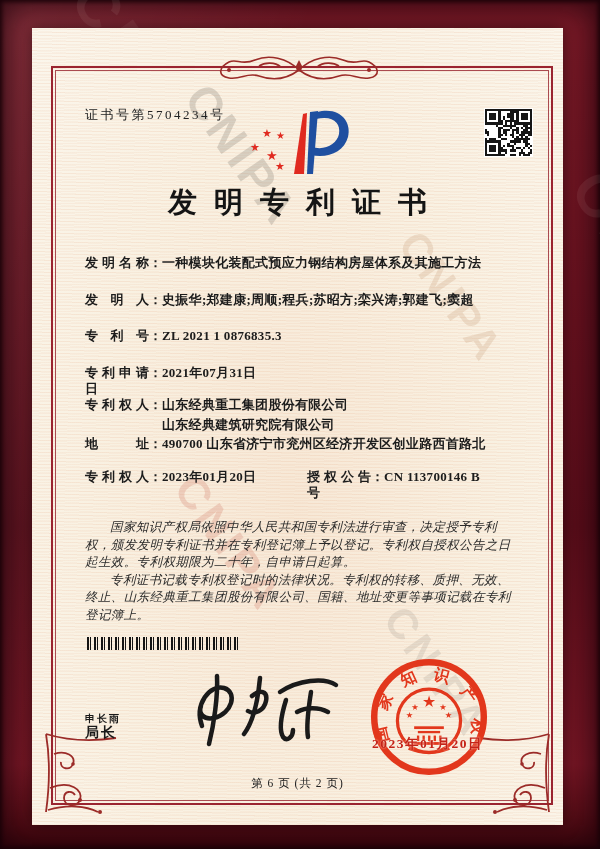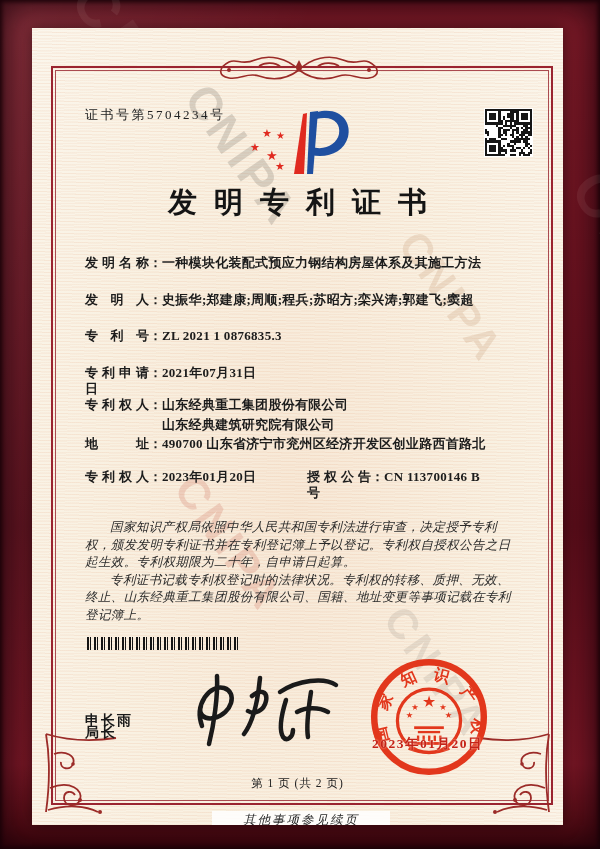--- a/index.html
+++ b/index.html
@@ -53,21 +53,21 @@
   .legal{position:absolute;left:53px;top:491px;width:433px;font-size:12.5px;line-height:17.5px;
     color:#2a2a2a;font-style:italic;}
   .legal p{margin:0;text-indent:2em;letter-spacing:0.4px;}
 
   
   .barcode{position:absolute;left:55px;top:609px;width:153px;height:13px;
     background:repeating-linear-gradient(90deg,#141414 0 2px,transparent 2px 3px,#141414 3px 4px,
       transparent 4px 7px,#141414 7px 9px,transparent 9px 10px,#141414 10px 11px,transparent 11px 14px);}
   .signer-title{position:absolute;left:53px;top:660px;font-size:14px;font-weight:bold;
     font-family:"Liberation Sans",sans-serif;color:#1a1a1a;letter-spacing:2px;margin-top:36px;}
-  .signer-name{position:absolute;left:53px;top:684px;font-size:14px;font-weight:bold;
+  .signer-name{position:absolute;left:53px;top:684px;font-size:10px;font-weight:bold;
     font-family:"Liberation Sans",sans-serif;color:#1a1a1a;letter-spacing:2px;}
   .signature{position:absolute;left:148px;top:636px;}
 
   .seal{position:absolute;left:332px;top:624px;width:130px;height:130px;}
   .seal-date{position:absolute;left:340px;top:707px;width:150px;font-size:13.5px;font-weight:bold;
     color:#c42318;letter-spacing:1.5px;text-shadow:0 0 2px rgba(255,245,235,0.9);}
   .page-num{position:absolute;left:0;top:748px;width:531px;text-align:center;font-size:11.5px;color:#222;letter-spacing:1px;}
   .footer-note{position:absolute;left:180px;top:783px;width:170px;text-align:center;font-size:12.5px;
     font-style:italic;color:#2a2a2a;background:rgba(255,255,255,0.85);padding:1px 4px 6px;letter-spacing:2px;}
 
@@ -658,17 +658,16 @@
         <rect x="63" y="90" width="2.5" height="6"></rect>
         <rect x="69" y="90" width="2.5" height="6"></rect>
         <rect x="75" y="90" width="2.5" height="6"></rect>
         <rect x="81" y="90" width="2.5" height="6"></rect>
         <rect x="52" y="97" width="36" height="3"></rect>
         <path d="M48,104 Q70,113 92,104" fill="none" stroke="#e2371c" stroke-width="3"></path>
       </g>
     </svg>
     <div class="seal-date">2023年01月20日</div>
 
-    <div class="page-num">第 1 页 (共 2 页)</div>
-    <div class="footer-note">其他事项参见续页</div>
+    <div class="page-num">第 6 页 (共 2 页)</div>
 
   </div>
 </div>
 
 </body></html>

